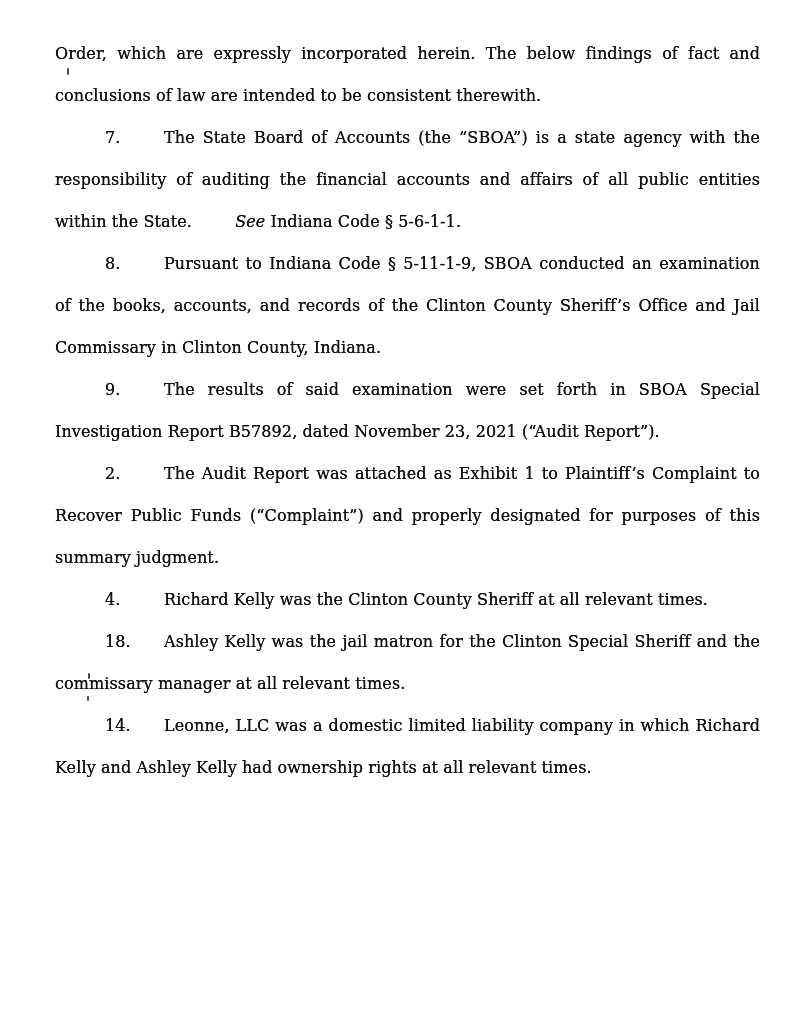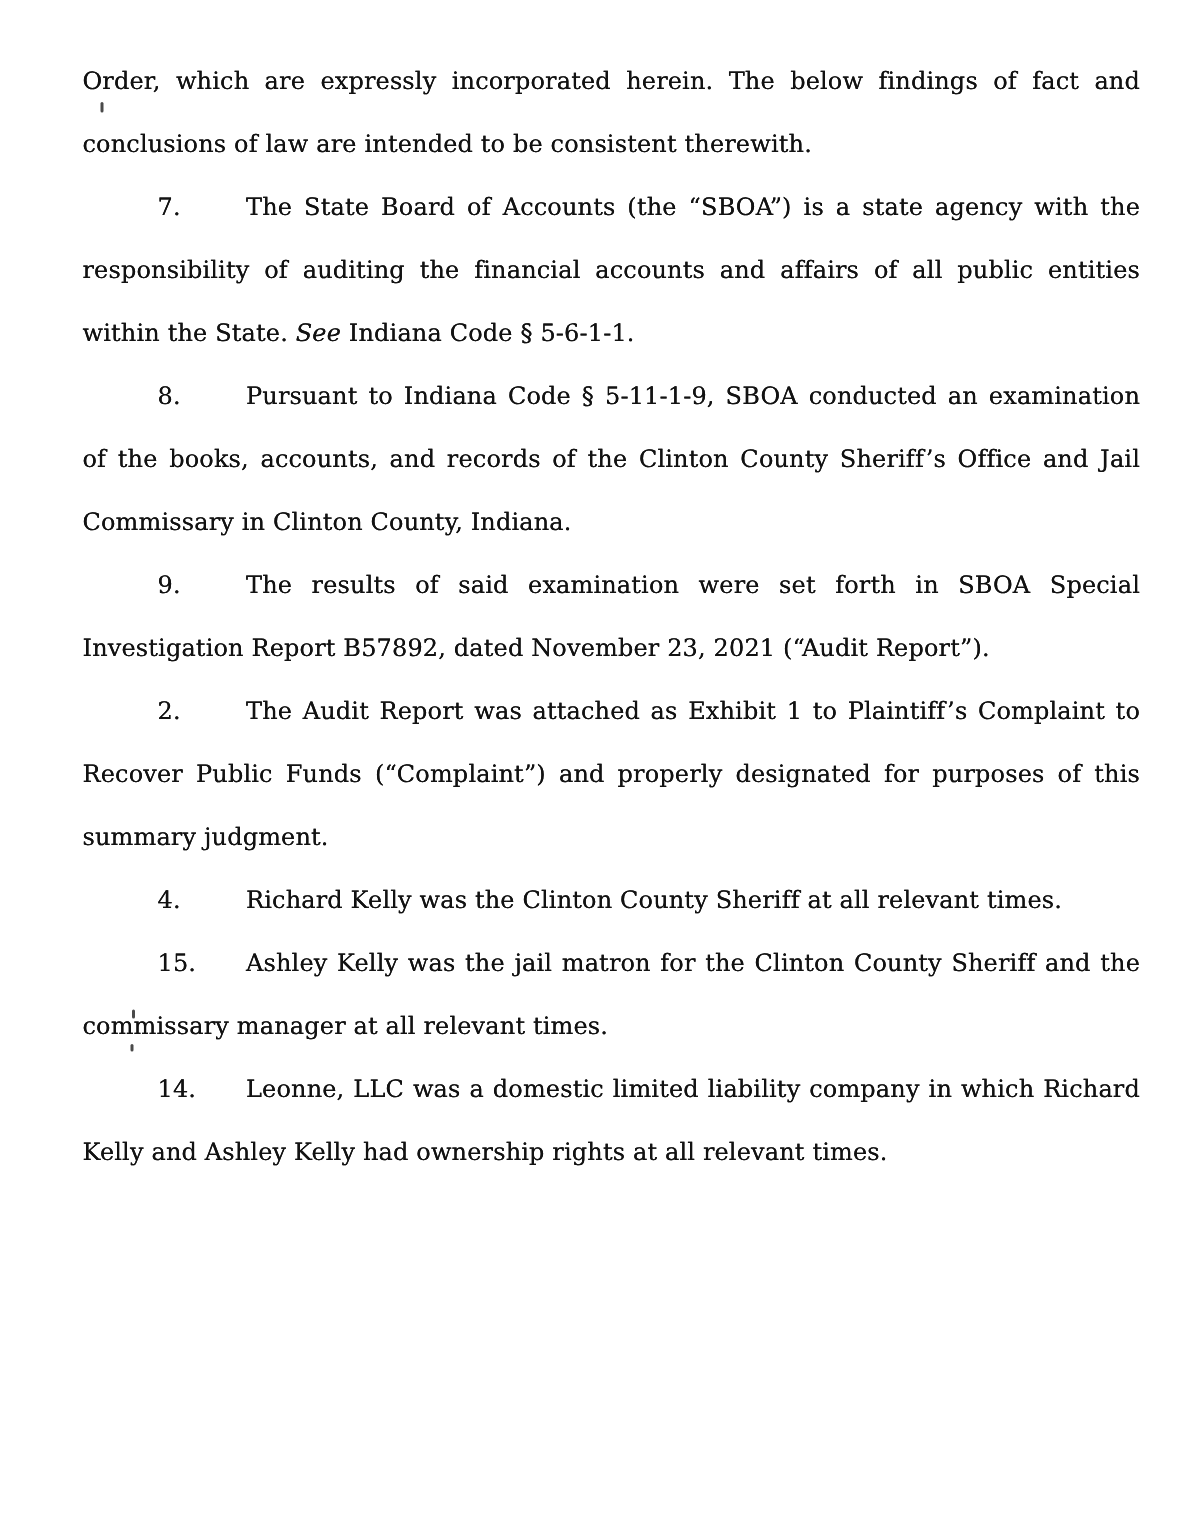--- a/index.html
+++ b/index.html
@@ -28,38 +28,38 @@
     text-shadow: 0 0 0.4px currentColor;
   }
   .para.body { text-indent: 0; }
   .para.heading { font-weight: bold; }
   .num {
     display: inline-block;
     width: 59px;
     text-indent: 0;
   }
   .seg em, .seg { font-style: normal; }
-  em.italic { font-style: italic; }
+  em.italic { font-style: italic; margin-left: 38px; }
   .artifact {
     position: absolute;
     background: #2a2a2a;
     border-radius: 1px;
     opacity: 0.85;
   }
 </style>
 </head>
 <body>
 
 <main class="page">
   <section class="doc">
       <p class="para body"><span class="seg">Order, which are expressly incorporated herein. The below findings of fact and conclusions of law are intended to be consistent therewith.</span></p>
       <p class="para numbered"><span class="num">7.</span><span class="seg">The State Board of Accounts (the “SBOA”) is a state agency with the responsibility of auditing the financial accounts and affairs of all public entities within the State. </span><em class="italic">See</em><span class="seg"> Indiana Code § 5-6-1-1.</span></p>
       <p class="para numbered"><span class="num">8.</span><span class="seg">Pursuant to Indiana Code § 5-11-1-9, SBOA conducted an examination of the books, accounts, and records of the Clinton County Sheriff’s Office and Jail Commissary in Clinton County, Indiana.</span></p>
       <p class="para numbered"><span class="num">9.</span><span class="seg">The results of said examination were set forth in SBOA Special Investigation Report B57892, dated November 23, 2021 (“Audit Report”).</span></p>
       <p class="para numbered"><span class="num">2.</span><span class="seg">The Audit Report was attached as Exhibit 1 to Plaintiff’s Complaint to Recover Public Funds (“Complaint”) and properly designated for purposes of this summary judgment.</span></p>
       <p class="para numbered"><span class="num">4.</span><span class="seg">Richard Kelly was the Clinton County Sheriff at all relevant times.</span></p>
-      <p class="para numbered"><span class="num">15.</span><span class="seg">Ashley Kelly was the jail matron for the Clinton County Sheriff and the commissary manager at all relevant times.</span></p>
+      <p class="para numbered"><span class="num">18.</span><span class="seg">Ashley Kelly was the jail matron for the Clinton Special Sheriff and the commissary manager at all relevant times.</span></p>
       <p class="para numbered"><span class="num">14.</span><span class="seg">Leonne, LLC was a domestic limited liability company in which Richard Kelly and Ashley Kelly had ownership rights at all relevant times.</span></p>
     </section>
 <div class="artifact" style="left: 67px; top: 68px; width: 2px; height: 7px;"></div>
     <div class="artifact" style="left: 88px; top: 673px; width: 2px; height: 6px;"></div>
     <div class="artifact" style="left: 87px; top: 696px; width: 2px; height: 5px;"></div>
   </main>
 
 </body></html>

